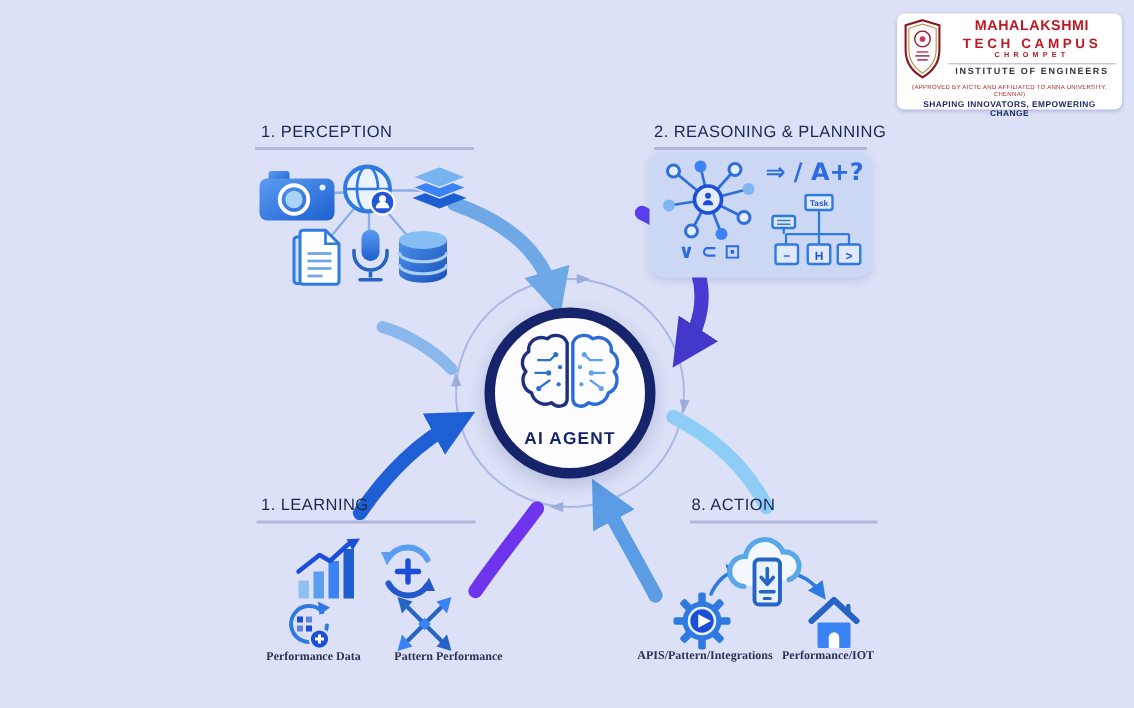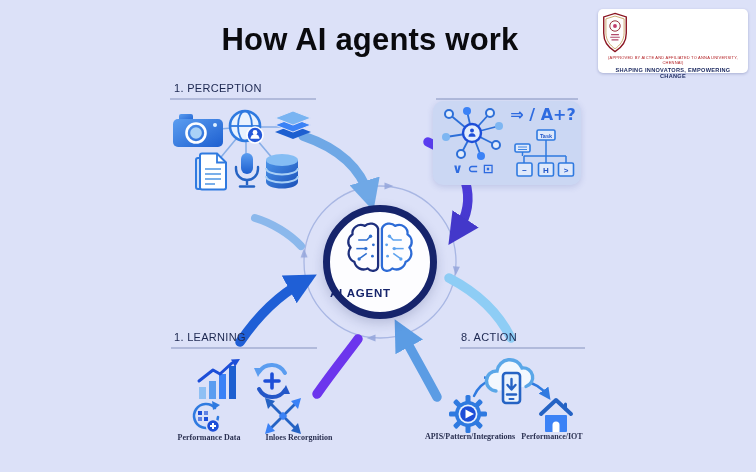--- a/index.html
+++ b/index.html
@@ -9,21 +9,21 @@
   .title{left:140px;top:22px;width:460px;text-align:center;font-size:31px;font-weight:700;
          color:#0a0a0e;letter-spacing:.2px;}
   .qhead{font-size:11px;font-weight:400;color:#1c2750;letter-spacing:.3px;}
   .qline{height:1.5px;background:#a9b3d6;opacity:.85;}
   .caption{font-size:8px;font-weight:600;color:#2b3152;text-align:center;line-height:1.15;font-family:Liberation Serif, serif;}
   .icon svg{display:block;width:100%;height:100%;}
   
   .agent{left:323px;top:205px;width:114px;height:114px;border-radius:50%;
          background:#fdfdff;border:7px solid #16246b;box-sizing:border-box;
          box-shadow:0 4px 12px rgba(30,40,100,.20);}
-  .agent-label{left:0;right:0;bottom:13px;font-size:11.5px;font-weight:700;
+  .agent-label{left:0;right:0;bottom:13px;text-align:center;font-size:11.5px;font-weight:700;
                letter-spacing:.8px;color:#16246b;}
   
   .panel{left:433px;top:101px;width:148px;height:84px;background:#cbd7f3;border-radius:10px;
          box-shadow:0 2px 6px rgba(60,80,160,.18);}
   .sym1{left:74px;top:4px;width:72px;text-align:center;font-size:16px;font-weight:700;color:#2e6be0;
         font-family:"DejaVu Sans",sans-serif;}
   .sym2{left:6px;top:60px;width:68px;text-align:center;font-size:13px;font-weight:700;color:#2e6be0;
         font-family:"DejaVu Sans",sans-serif;}
   
   .logo{left:598px;top:9px;width:150px;height:64px;background:#ffffff;border-radius:5px;
@@ -87,41 +87,47 @@
     <path d="M449,278 C478,293 499,314 511,338" stroke="#8ecdf5" stroke-width="9.5" fill="none" stroke-linecap="round"></path>
     <path d="M437,397 C423,371 411,350 402,333" stroke="#5b9ce4" stroke-width="9.5" fill="none" stroke-linecap="round" marker-end="url(#mAB)"></path>
     <path d="M317,394 C333,371 347,354 358,339" stroke="#6c35ed" stroke-width="9.5" fill="none" stroke-linecap="round"></path>
     <path d="M240,342 C257,317 277,296 303,282" stroke="#1f5fd6" stroke-width="9.5" fill="none" stroke-linecap="round" marker-end="url(#mRY)"></path>
     <path d="M255,218 C272,223 290,234 301,246" stroke="#8bb8ec" stroke-width="8" fill="none" stroke-linecap="round"></path>
 
     <path d="M474,396 C478,387 485,382 491,380" stroke="#2f7ae0" stroke-width="2.4" fill="none" stroke-linecap="round" marker-end="url(#mSM)"></path>
     <path d="M524,381 C534,383 542,388 547,395" stroke="#2f7ae0" stroke-width="2.4" fill="none" stroke-linecap="round" marker-end="url(#mSM)"></path>
   </svg>
 
-  <div class="abs title">How AI agents work</div>
 
   <div class="abs logo">
     <div class="logo-top">
       <span class="icon" style="width:26px;height:41px;flex:none;">
         <svg viewBox="0 0 30 46">
           <path d="M15,1 L28,5 V24 C28,34 22,41 15,45 C8,41 2,34 2,24 V5 Z" fill="#fdfdfd" stroke="#8a1420" stroke-width="1.6"></path>
           <path d="M15,4 L25.5,7.3 V23.5 C25.5,32 20.5,38 15,41.8 C9.5,38 4.5,32 4.5,23.5 V7.3 Z" fill="none" stroke="#b98a3a" stroke-width=".8"></path>
           <circle cx="15" cy="15.5" r="6" fill="none" stroke="#8a1420" stroke-width="1"></circle>
           <circle cx="15" cy="15.5" r="2.2" fill="#c03a6a"></circle>
           <path d="M10.5,25.5 h9 M9.5,28.5 h11 M11,31.5 h8" stroke="#b0486a" stroke-width="1.3"></path>
         </svg>
       </span>
+      <div class="logo-col">
+        <div class="l-name">MAHALAKSHMI</div>
+        <div class="l-campus">TECH CAMPUS</div>
+        <div class="l-chrompet">CHROMPET</div>
+        <div class="l-inst">INSTITUTE OF ENGINEERS</div>
+      </div>
     </div>
     <div class="l-appr">(APPROVED BY AICTE AND AFFILIATED TO ANNA UNIVERSITY, CHENNAI)</div>
     <div class="l-tag">SHAPING INNOVATORS, EMPOWERING CHANGE</div>
   </div>
 
   <div class="abs qhead" style="left:174px;top:82px">1. PERCEPTION</div>
   <div class="abs qline" style="left:170px;top:98px;width:146px"></div>
 
+  <div class="abs qhead" style="left:436px;top:82px">2. REASONING &amp; PLANNING</div>
   <div class="abs qline" style="left:436px;top:98px;width:142px"></div>
 
   <div class="abs qhead" style="left:174px;top:331px">1. LEARNING</div>
   <div class="abs qline" style="left:171px;top:347px;width:146px"></div>
 
   <div class="abs qhead" style="left:461px;top:331px">8. ACTION</div>
   <div class="abs qline" style="left:460px;top:347px;width:125px"></div>
 
   <div class="abs icon" style="left:172px;top:111px;width:52px;height:38px">
     <svg viewBox="0 0 52 38">
@@ -328,21 +334,21 @@
       </g>
       <polygon points="2,1 12,4 5,12" fill="#2563c4"></polygon>
       <polygon points="38,1 28,4 35,12" fill="#3b82f6"></polygon>
       <polygon points="2,37 12,34 5,26" fill="#3b82f6"></polygon>
       <polygon points="38,37 28,34 35,26" fill="#2563c4"></polygon>
       <rect x="17" y="16" width="6" height="6" transform="rotate(45 20 19)" fill="#3b82f6"></rect>
     </svg>
   </div>
 
   <div class="abs caption" style="left:164px;top:433px;width:90px">Performance Data</div>
-  <div class="abs caption" style="left:250px;top:433px;width:98px">Inloes Recorgnition</div>
+  <div class="abs caption" style="left:250px;top:433px;width:98px">Pattern Performance</div>
 
   <div class="abs icon" style="left:483px;top:355px;width:56px;height:54px">
     <svg viewBox="0 0 56 54">
       <path d="M13,36 a10,10 0 0 1 1,-20 a13,13 0 0 1 25,-3 a9.5,9.5 0 0 1 4,18.5" fill="#f3f8fe" stroke="#5aa7e8" stroke-width="3.4" stroke-linecap="round"></path>
       <rect x="20" y="18" width="17" height="30" rx="3" fill="#eaf3fd" stroke="#2563c4" stroke-width="2.6"></rect>
       <path d="M28.5,24 v10 M24.5,30 l4,4.5 4,-4.5" stroke="#2563c4" stroke-width="2.4" fill="none" stroke-linecap="round" stroke-linejoin="round"></path>
       <line x1="24" y1="39.5" x2="33" y2="39.5" stroke="#2563c4" stroke-width="2.4" stroke-linecap="round"></line>
       <line x1="26.5" y1="44" x2="30.5" y2="44" stroke="#2563c4" stroke-width="2" stroke-linecap="round"></line>
     </svg>
   </div>

